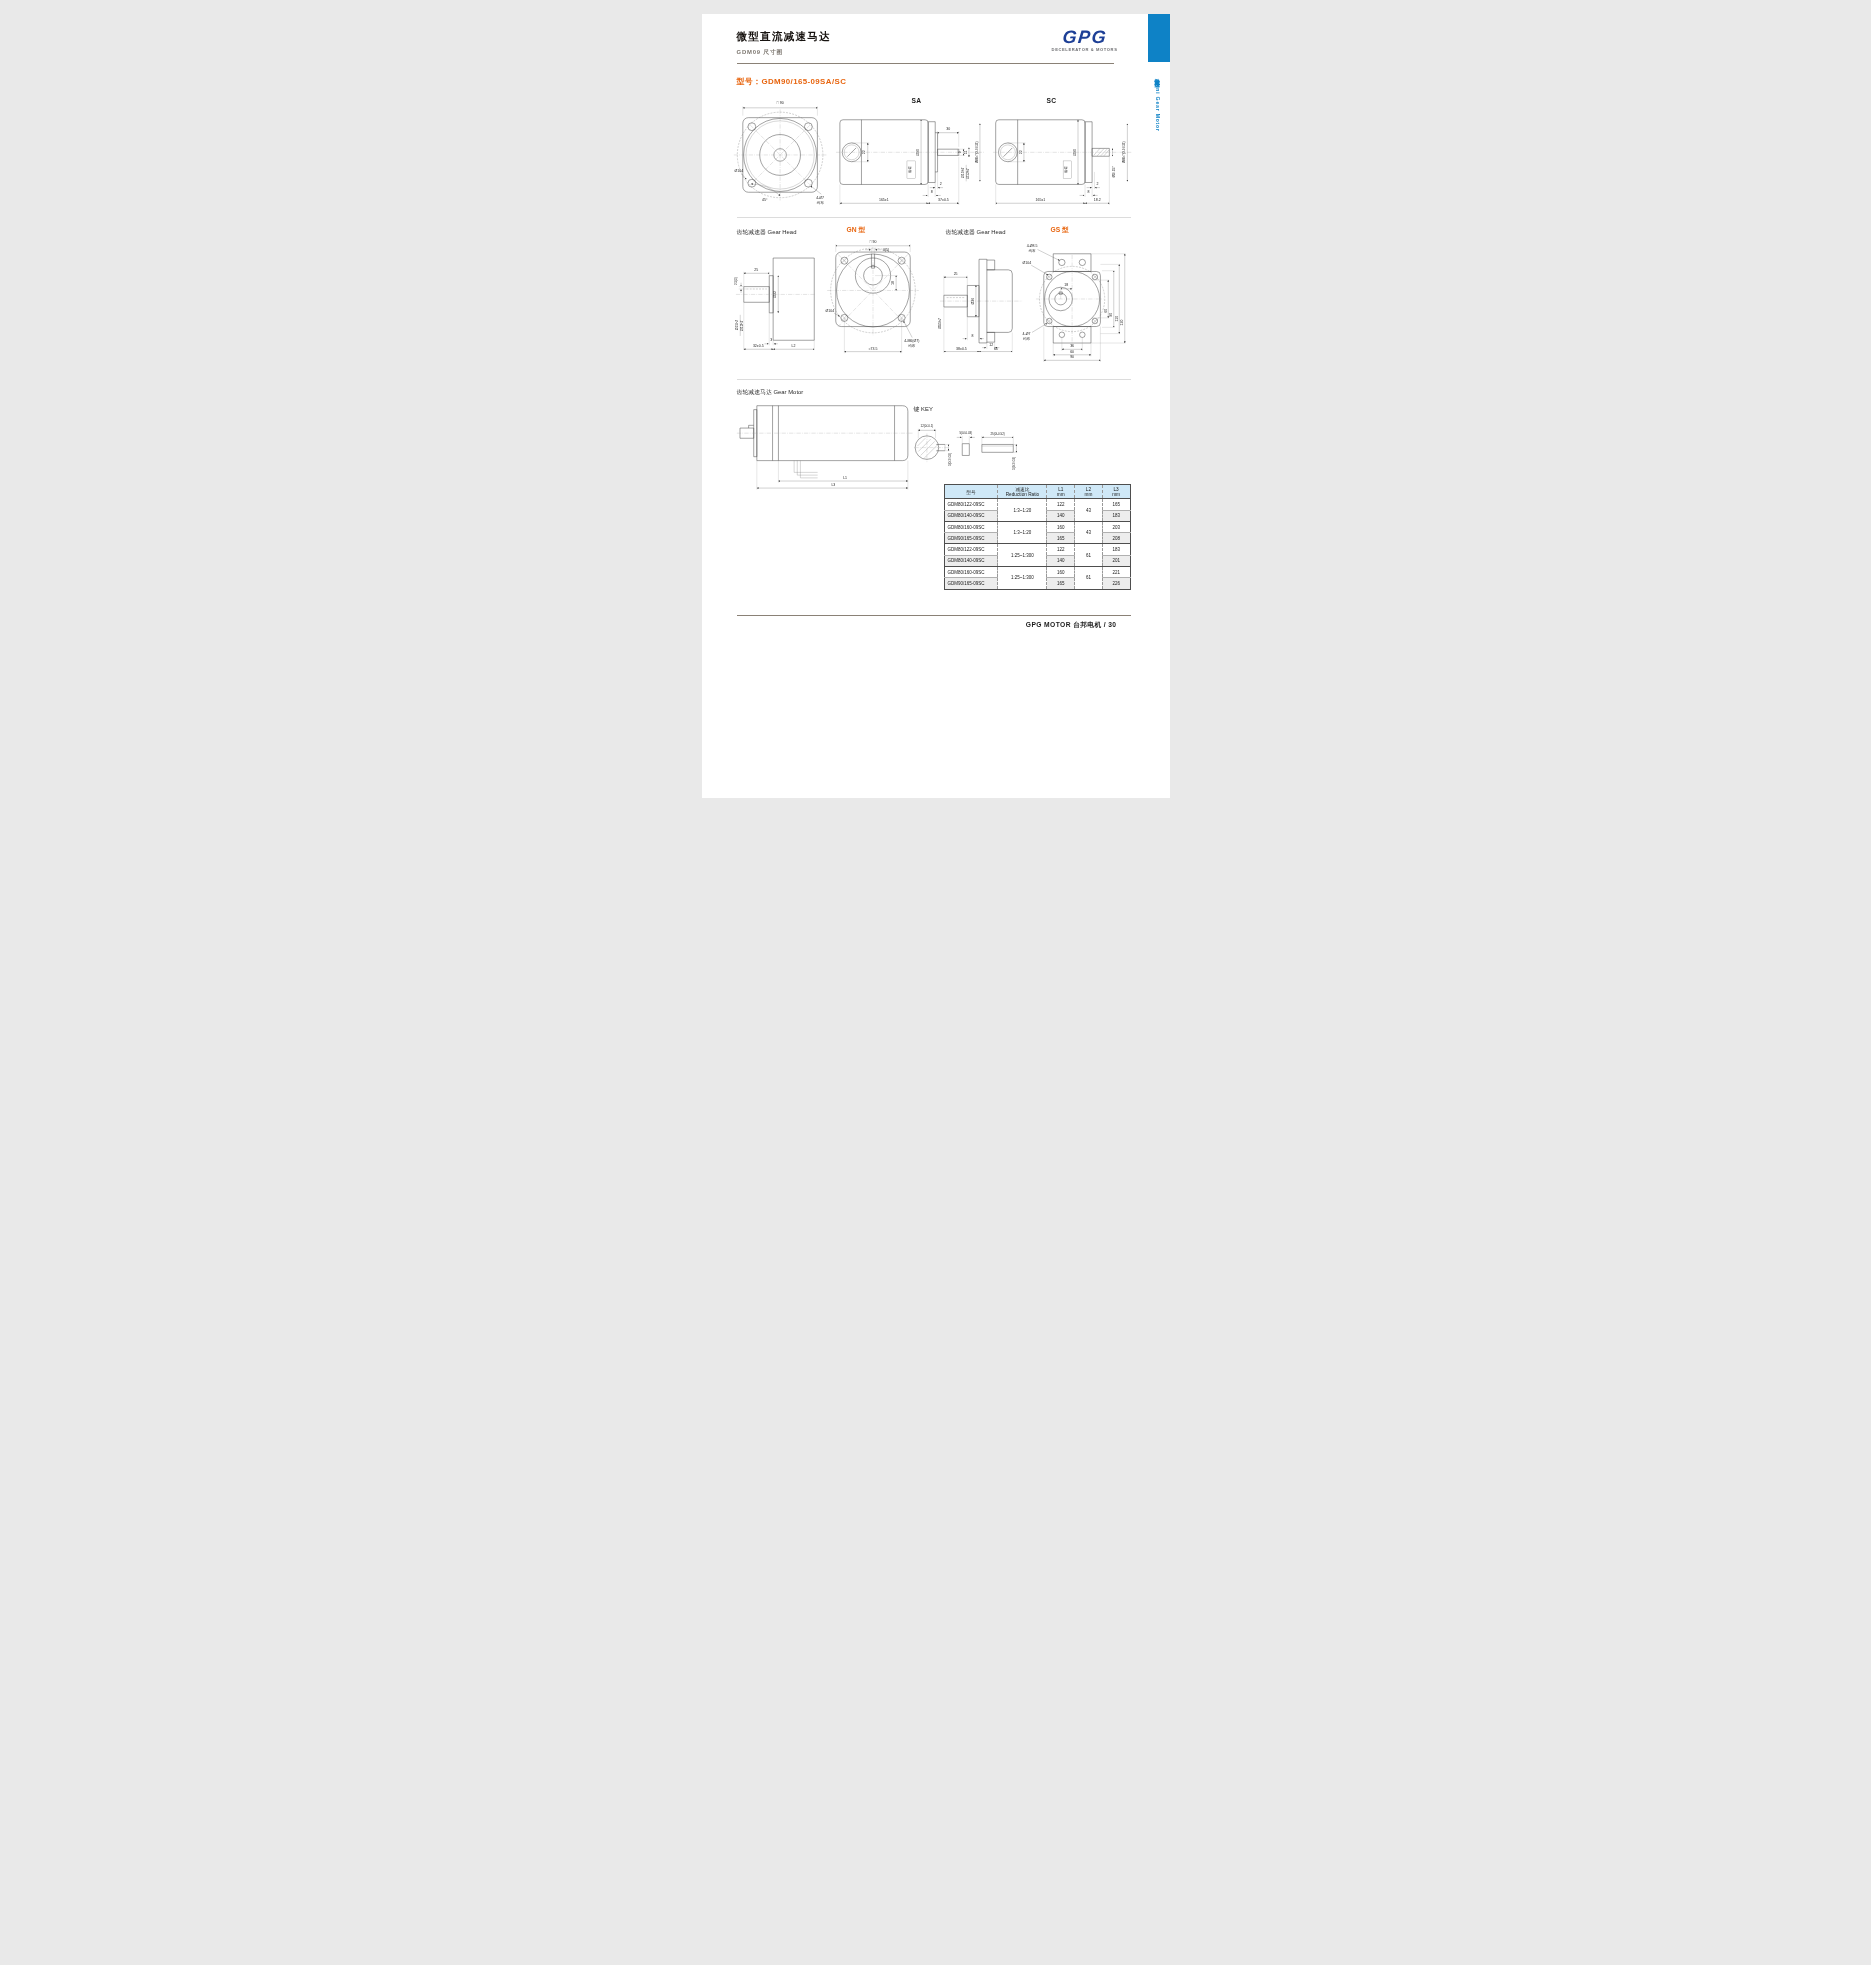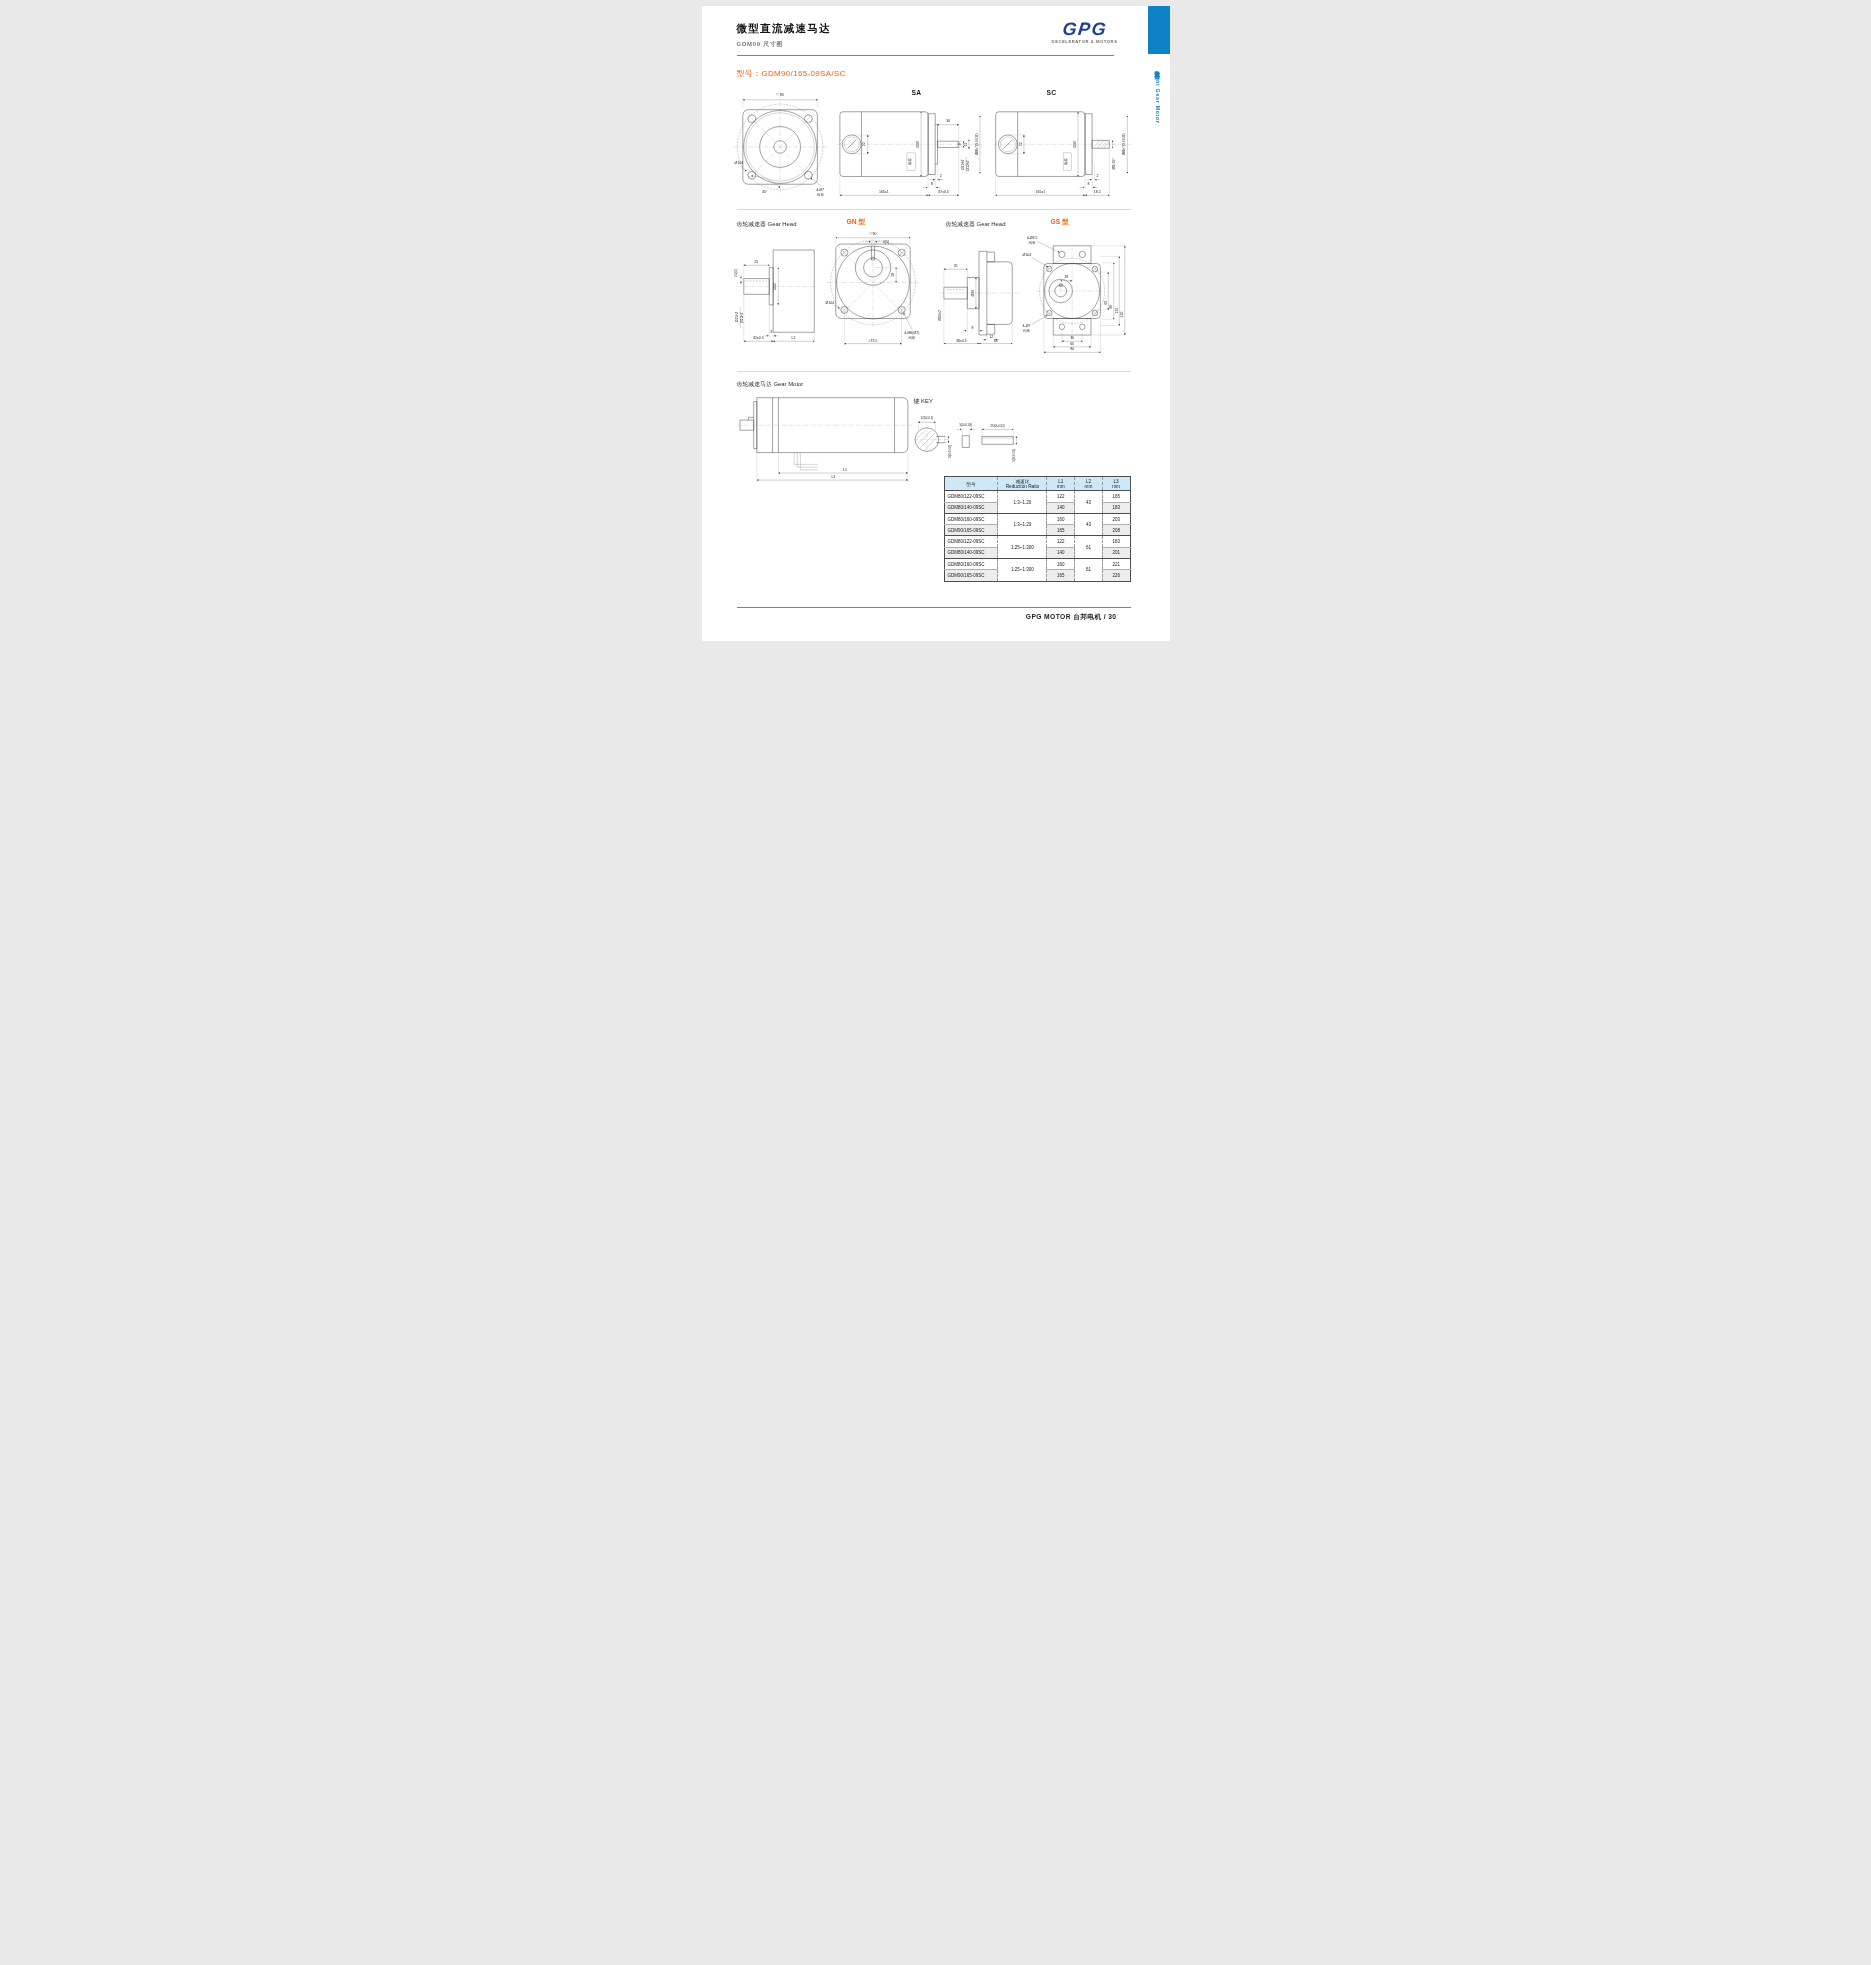--- a/index.html
+++ b/index.html
@@ -1,27 +1,27 @@
 <!DOCTYPE html>
 <html style="font-size:6.3px"><head>
 <meta charset="utf-8">
 <style>
   html,body{margin:0;padding:0;background:#e9e9e9;font-family:"Liberation Sans",sans-serif;}
-  .page{position:relative;width:468px;height:635px;background:#fff;margin:6px auto;overflow:hidden;}
+  .page{position:relative;width:468px;height:784px;background:#fff;margin:14px auto;overflow:hidden;}
   .abs{position:absolute;}
   
   .title{left:35px;top:15.7px;font-size:10.6px;font-weight:bold;color:#171310;letter-spacing:1.2px;}
   .subtitle{left:35px;top:34px;font-size:5.9px;font-weight:bold;color:#7b756e;letter-spacing:0.8px;}
   .head-rule{left:35px;top:49px;width:377px;height:1.2px;background:#8a8176;}
   .logo{right:52px;top:14px;text-align:center;}
   .logo-mark{font-size:18px;font-weight:bold;font-style:italic;color:#1d3f96;letter-spacing:1.6px;transform:skewX(-6deg);line-height:1;}
   .logo-tag{margin-top:0.8px;font-size:4.1px;font-weight:bold;color:#6d6e71;letter-spacing:0.6px;}
   .side-block{right:0;top:0;width:22px;height:48px;background:#0e82c6;}
   .side-label{right:7.9px;top:60px;writing-mode:vertical-rl;font-size:5.1px;font-weight:bold;color:#0e82c6;letter-spacing:0.8px;height:118px;}
-  .model-line{left:35px;top:62px;font-size:7.9px;font-weight:normal;color:#e8650f;letter-spacing:0.4px;}
+  .model-line{left:35px;top:62px;font-size:7.9px;font-weight:bold;color:#e8650f;letter-spacing:0.4px;}
   .view-label{font-size:6.7px;font-weight:bold;color:#1a1a1a;letter-spacing:0.4px;}
   .caption{font-size:5.9px;color:#2a2a2a;}
   .type-label{font-size:6.7px;font-weight:bold;color:#e8650f;}
   .sep{height:0.4px;background:#dcdcdc;left:35px;width:394px;}
   .foot-rule{left:35px;top:601px;width:394px;height:1.2px;background:#8a8176;}
   .footer-text{right:53px;top:607px;font-size:6.7px;font-weight:bold;color:#1a1a1a;letter-spacing:0.4px;}
   
   svg .ol{stroke:#3a3a3a;stroke-width:1.2;fill:none;stroke-linejoin:round;}
   svg .thin{stroke:#6a6a6a;stroke-width:.7;fill:none;}
   svg .cl{stroke:#9a9a9a;stroke-width:.7;fill:none;stroke-dasharray:11 3 2 3;}

